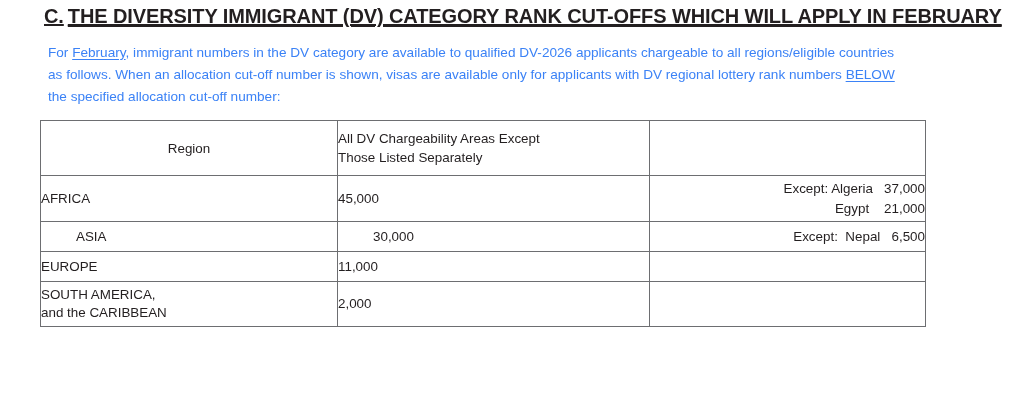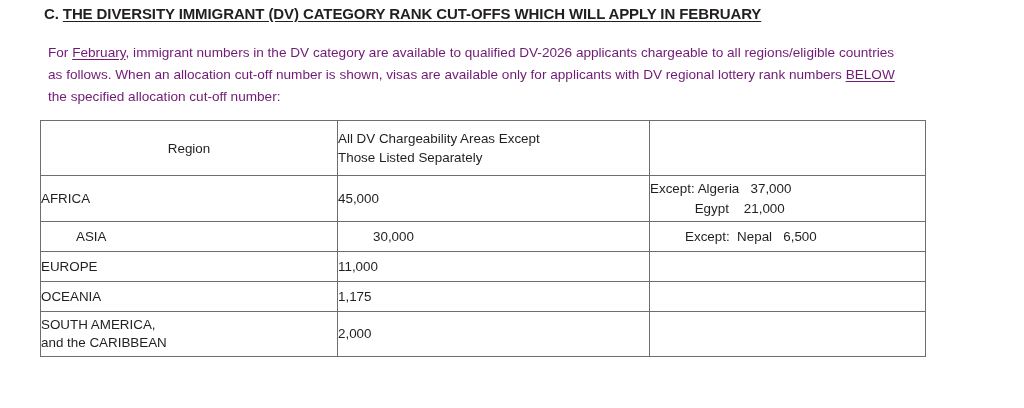--- a/index.html
+++ b/index.html
@@ -19,43 +19,44 @@
     width: 1024px;
     height: 408px;
     box-sizing: border-box;
   }
 
   
   .heading {
     position: absolute;
     left: 44px;
     top: 5px;
-    font-size: 15px;
+    font-size: 20px;
     font-weight: bold;
     letter-spacing: -0.1px;
     white-space: nowrap;
+    text-decoration: underline;
   }
   .heading .letter {
     text-decoration: none;
     margin-right: 4px;
   }
   .heading .title {
     text-decoration: underline;
     text-underline-offset: 2px;
   }
 
   
   .para {
     position: absolute;
     left: 48px;
     top: 42px;
     width: 860px;
     font-size: 13.6px;
     line-height: 22px;
-    color: #701a75;
+    color: #3b82f6;
   }
   .para u {
     text-decoration: underline;
     text-underline-offset: 2px;
   }
 
   
   .tbl-wrap {
     position: absolute;
     left: 40px;
@@ -103,20 +104,21 @@
     line-height: 18px;
   }
   td.value {
     padding: 6px 0 6px 10px;
     line-height: 18px;
   }
   td.except {
     padding: 5px 0 5px 9px;
     line-height: 20px;
     font-size: 13.2px;
+    text-align: right;
   }
   td.blank { }
 
   tr.r-africa td { height: 45px; }
   tr.r-asia td { height: 29px; padding-left: 35px; }
   tr.r-europe td { height: 29px; }
   tr.r-na td { height: 29px; }
   tr.r-oceania td { height: 29px; }
   tr.r-sa td { height: 44px; }
 
@@ -171,25 +173,20 @@
           <td class="value">30,000</td>
           <td class="except">
             <span class="except-line">Except:  Nepal   6,500</span>
           </td>
         </tr>
         <tr class="r-europe">
           <td class="region">EUROPE</td>
           <td class="value">11,000</td>
           <td class="blank"></td>
         </tr>
-        <tr class="r-oceania">
-          <td class="region">OCEANIA</td>
-          <td class="value">1,175</td>
-          <td class="blank"></td>
-        </tr>
         <tr class="r-sa">
           <td class="region">
             <span class="sa-line1">SOUTH AMERICA,</span>
             <span class="sa-line2">and the CARIBBEAN</span>
           </td>
           <td class="value">2,000</td>
           <td class="blank"></td>
         </tr>
       </tbody>
     </table>

